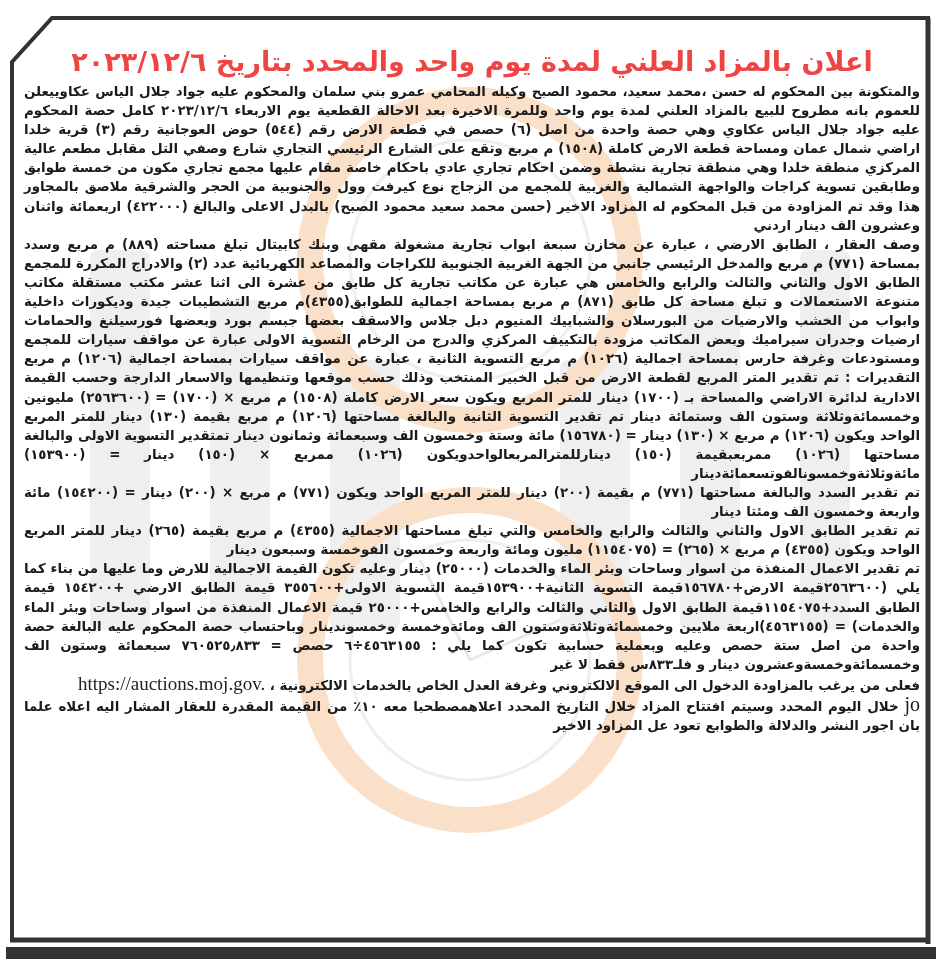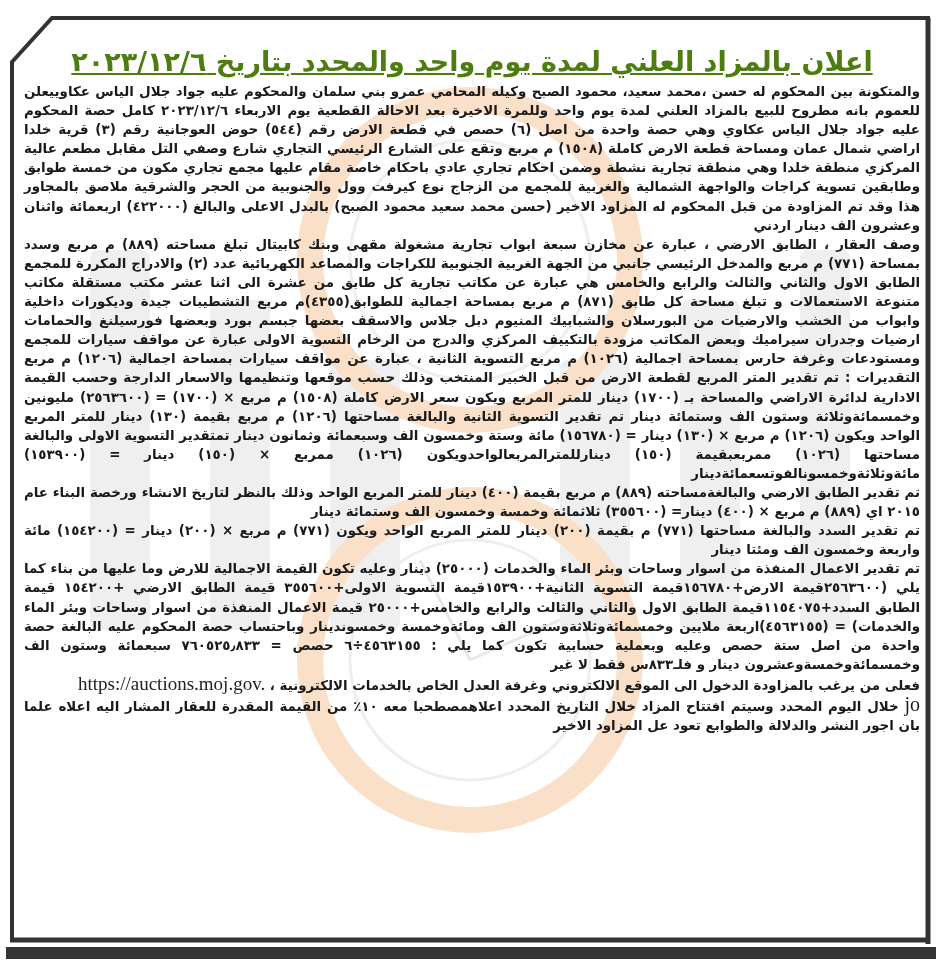--- a/index.html
+++ b/index.html
@@ -1,20 +1,20 @@
 <!DOCTYPE html>
 <html><head>
 <meta charset="utf-8">
 <style>
   html, body { margin:0; padding:0; background:#ffffff; }
   body { width:942px; height:963px; position:relative; overflow:hidden; font-family:"DejaVu Sans", sans-serif; }
   .frame-svg { position:absolute; left:0; top:0; width:942px; height:963px; }
   .watermark { position:absolute; left:0; top:0; width:942px; height:963px; pointer-events:none; }
   .content { position:absolute; left:24px; top:36px; width:896px; direction:rtl; color:#1a1a1a; }
-  .title { text-align:center; font-family:"DejaVu Sans", sans-serif; font-weight:bold; color:#4d7c0f; margin:0;text-decoration:underline; }
+  .title { text-align:center; font-family:"DejaVu Sans", sans-serif; font-weight:bold; color:#ef4444; margin:0; }
   .title1 { font-size:27px; line-height:40px; margin-top:6px; }
   .title2 { font-size:27px; line-height:44px; }
   .body-text { font-size:13.4px; line-height:19.1px; font-weight:bold; text-align:justify; text-align-last:right; margin:0; }
   .body-text p { margin:0; }
   .url { font-family:"Liberation Serif", serif; font-weight:normal; font-size:19px; direction:ltr; unicode-bidi:embed; color:#222;margin-left:28px; }
   .prefix { font-family:"Liberation Serif", serif; font-weight:normal; font-size:20px; direction:ltr; unicode-bidi:embed; }
 </style>
 </head>
 <body>
 
@@ -44,21 +44,21 @@
   <rect x="0" y="944" width="942" height="19" fill="#ffffff"></rect>
   <line x1="6" y1="953" x2="936" y2="953" stroke="#333333" stroke-width="12"></line>
 </svg>
 
 <div class="content">
   <h1 class="title title1">اعلان بالمزاد العلني لمدة يوم واحد والمحدد بتاريخ ٢٠٢٣/١٢/٦</h1>
 
   <div class="body-text">
     <p>والمتكونة بين المحكوم له حسن ،محمد سعيد، محمود الصبح وكيله المحامي عمرو بني سلمان والمحكوم عليه جواد جلال الياس عكاوييعلن للعموم بانه مطروح للبيع بالمزاد العلني لمدة يوم واحد وللمرة الاخيرة بعد الاحالة القطعية يوم الاربعاء ٢٠٢٣/١٢/٦ كامل حصة المحكوم عليه جواد جلال الياس عكاوي وهي حصة واحدة من اصل (٦) حصص في قطعة الارض رقم (٥٤٤) حوض العوجانية رقم (٣) قرية خلدا اراضي شمال عمان ومساحة قطعة الارض كاملة (١٥٠٨) م مربع وتقع على الشارع الرئيسي التجاري شارع وصفي التل مقابل مطعم عالية المركزي منطقة خلدا وهي منطقة تجارية نشطة وضمن احكام تجاري عادي باحكام خاصة مقام عليها مجمع تجاري مكون من خمسة طوابق وطابقين تسوية كراجات والواجهة الشمالية والغربية للمجمع من الزجاج نوع كيرفت وول والجنوبية من الحجر والشرقية ملاصق بالمجاور هذا وقد تم المزاودة من قبل المحكوم له المزاود الاخير (حسن محمد سعيد محمود الصبح) بالبدل الاعلى والبالغ (٤٢٢٠٠٠) اربعمائة واثنان وعشرون الف دينار اردني</p>
     <p>وصف العقار ، الطابق الارضي ، عبارة عن مخازن سبعة ابواب تجارية مشغولة مقهى وبنك كابيتال تبلغ مساحته (٨٨٩) م مربع وسدد بمساحة (٧٧١) م مربع والمدخل الرئيسي جانبي من الجهة الغربية الجنوبية للكراجات والمصاعد الكهربائية عدد (٢) والادراج المكررة للمجمع الطابق الاول والثاني والثالث والرابع والخامس هي عبارة عن مكاتب تجارية كل طابق من عشرة الى اثنا عشر مكتب مستقلة مكاتب متنوعة الاستعمالات و تبلغ مساحة كل طابق (٨٧١) م مربع بمساحة اجمالية للطوابق(٤٣٥٥)م مربع التشطيبات جيدة وديكورات داخلية وابواب من الخشب والارضيات من البورسلان والشبابيك المنيوم دبل جلاس والاسقف بعضها جبسم بورد وبعضها فورسيلنغ والحمامات ارضيات وجدران سيراميك وبعض المكاتب مزودة بالتكييف المركزي والدرج من الرخام  التسوية الاولى عبارة عن مواقف سيارات للمجمع ومستودعات وغرفة حارس بمساحة اجمالية (١٠٢٦) م مربع التسوية الثانية ، عبارة عن مواقف سيارات بمساحة اجمالية (١٢٠٦) م مربع التقديرات : تم تقدير المتر المربع لقطعة الارض من قبل الخبير المنتخب وذلك حسب موقعها وتنظيمها والاسعار الدارجة وحسب القيمة الادارية لدائرة الاراضي والمساحة بـ (١٧٠٠) دينار للمتر المربع ويكون سعر الارض كاملة (١٥٠٨) م مربع × (١٧٠٠) = (٢٥٦٣٦٠٠) مليونين وخمسمائةوثلاثة وستون الف وستمائة دينار تم تقدير التسوية الثانية والبالغة مساحتها (١٢٠٦) م مربع بقيمة (١٣٠) دينار للمتر المربع الواحد ويكون (١٢٠٦) م مربع × (١٣٠) دينار = (١٥٦٧٨٠) مائة وستة وخمسون الف وسبعمائة وثمانون دينار تمتقدير التسوية الاولى والبالغة مساحتها (١٠٢٦) ممربعبقيمة (١٥٠) دينارللمترالمربعالواحدويكون (١٠٢٦) ممربع × (١٥٠) دينار = (١٥٣٩٠٠) مائةوثلاثةوخمسونالفوتسعمائةدينار</p>
-    <p>تم تقدير الطابق الارضي والبالغةمساحته (٨٨٩) م مربع بقيمة (٤٠٠) دينار  للمتر المربع الواحد وذلك بالنظر لتاريخ الانشاء ورخصة البناء عام ٢٠١٥ اي (٨٨٩) م مربع × (٤٠٠) دينار= (٣٥٥٦٠٠) ثلاثمائة وخمسة وخمسون الف وستمائة دينار</p>
     <p>تم تقدير السدد والبالغة مساحتها (٧٧١) م بقيمة (٢٠٠) دينار للمتر المربع الواحد ويكون (٧٧١) م مربع × (٢٠٠) دينار = (١٥٤٢٠٠) مائة واربعة وخمسون الف ومئتا دينار</p>
+    <p>تم تقدير الطابق الاول والثاني والثالث والرابع والخامس والتي تبلغ مساحتها الاجمالية (٤٣٥٥) م مربع  بقيمة (٢٦٥) دينار للمتر المربع الواحد ويكون (٤٣٥٥) م مربع × (٢٦٥) = (١١٥٤٠٧٥) مليون ومائة واربعة وخمسون الفوخمسة وسبعون دينار</p>
     <p>تم تقدير الاعمال المنفذة من اسوار وساحات وبئر الماء والخدمات (٢٥٠٠٠) دينار وعليه تكون القيمة الاجمالية للارض وما عليها من بناء كما يلي (٢٥٦٣٦٠٠قيمة الارض+١٥٦٧٨٠قيمة التسوية الثانية+١٥٣٩٠٠قيمة التسوية الاولى+٣٥٥٦٠٠ قيمة الطابق الارضي +١٥٤٢٠٠ قيمة الطابق السدد+١١٥٤٠٧٥قيمة الطابق الاول والثاني والثالث والرابع والخامس+٢٥٠٠٠ قيمة الاعمال المنفذة من اسوار وساحات وبئر الماء والخدمات) = (٤٥٦٣١٥٥)اربعة ملايين وخمسمائةوثلاثةوستون الف ومائةوخمسة وخمسوندينار وباحتساب حصة المحكوم عليه البالغة حصة واحدة من اصل ستة حصص وعليه وبعملية حسابية تكون كما يلي : ٤٥٦٣١٥٥÷٦ حصص = ٧٦٠٥٢٥٫٨٣٣ سبعمائة وستون الف وخمسمائةوخمسةوعشرون دينار و فلـ٨٣٣س فقط لا غير</p>
     <p>
       <span>فعلى من يرغب بالمزاودة الدخول الى الموقع الالكتروني وغرفة العدل الخاص بالخدمات الالكترونية ، </span><span class="url">https://auctions.moj.gov.</span><br>
       <span class="prefix">jo</span><span> خلال اليوم المحدد وسيتم افتتاح المزاد خلال التاريخ المحدد اعلاهمصطحبا معه ١٠٪ من القيمة المقدرة للعقار المشار اليه اعلاه علما بان اجور النشر والدلالة والطوابع تعود عل المزاود الاخير</span>
     </p>
   </div>
 </div>
 
 </body></html>

